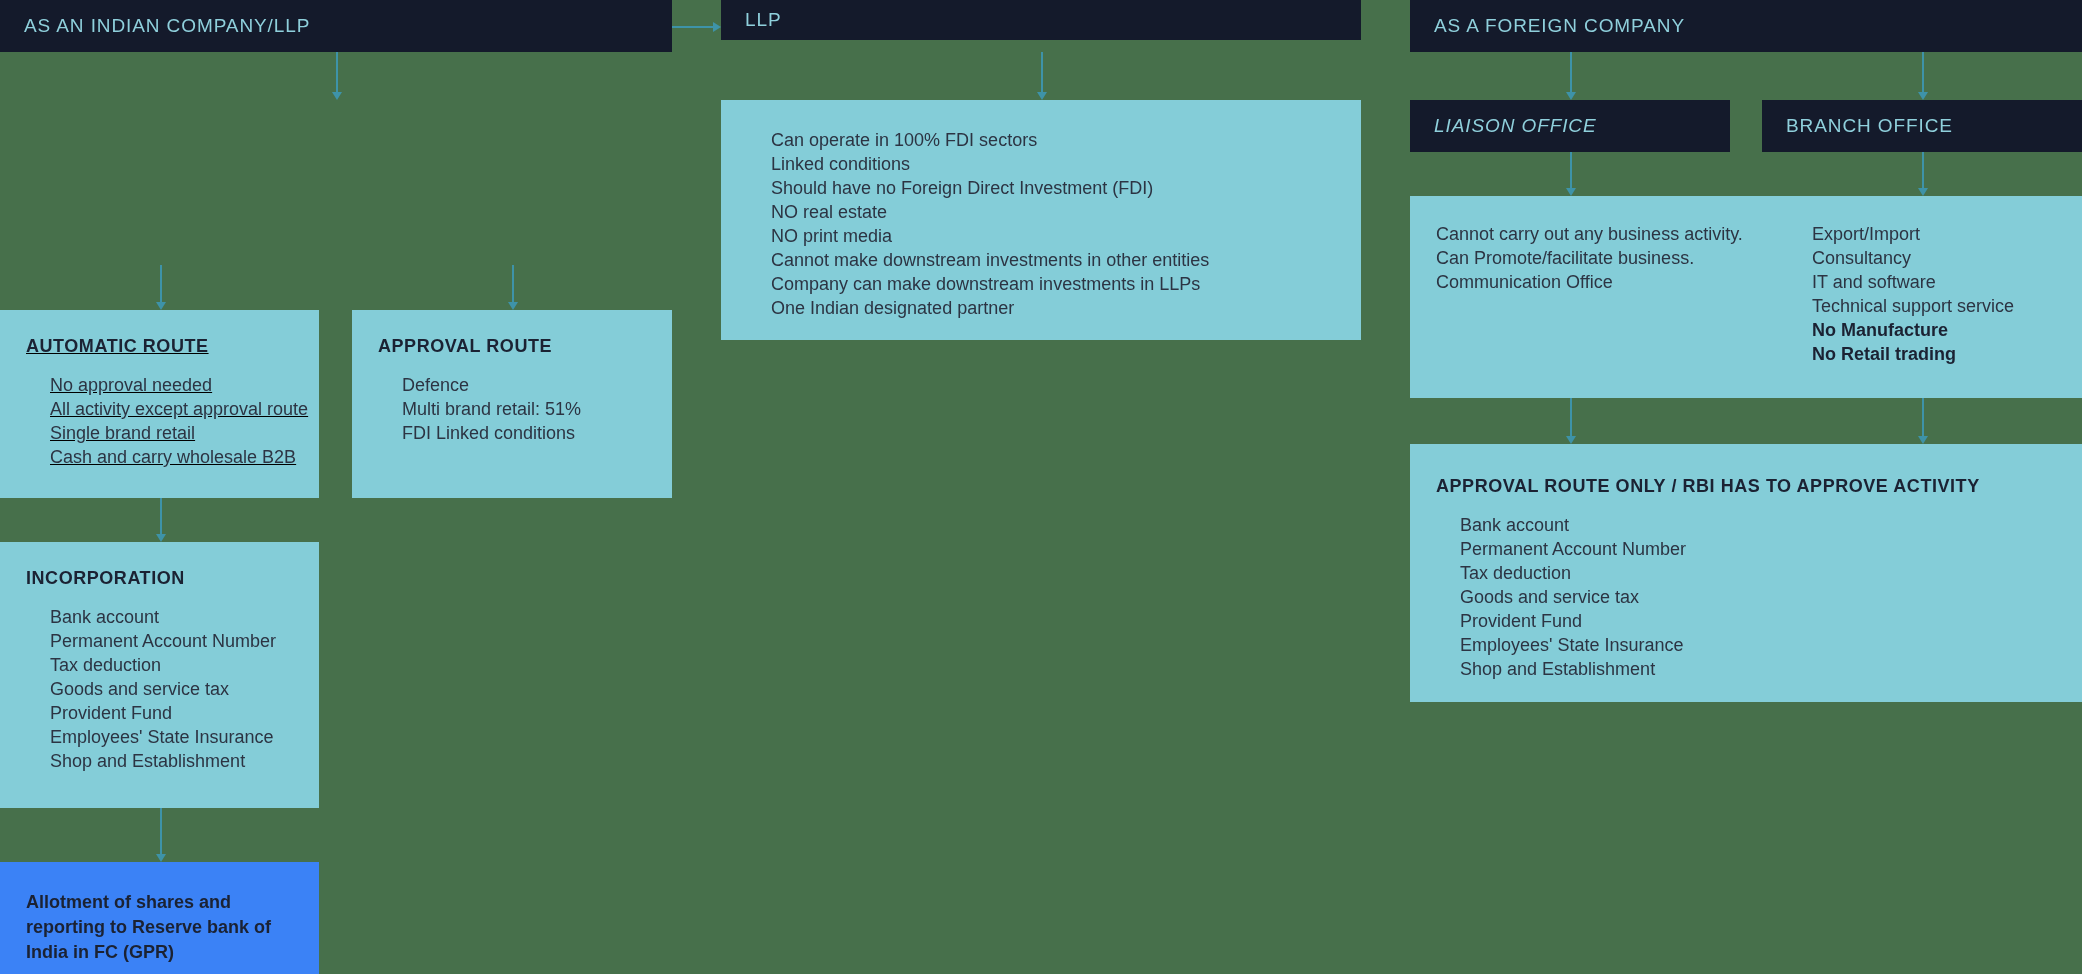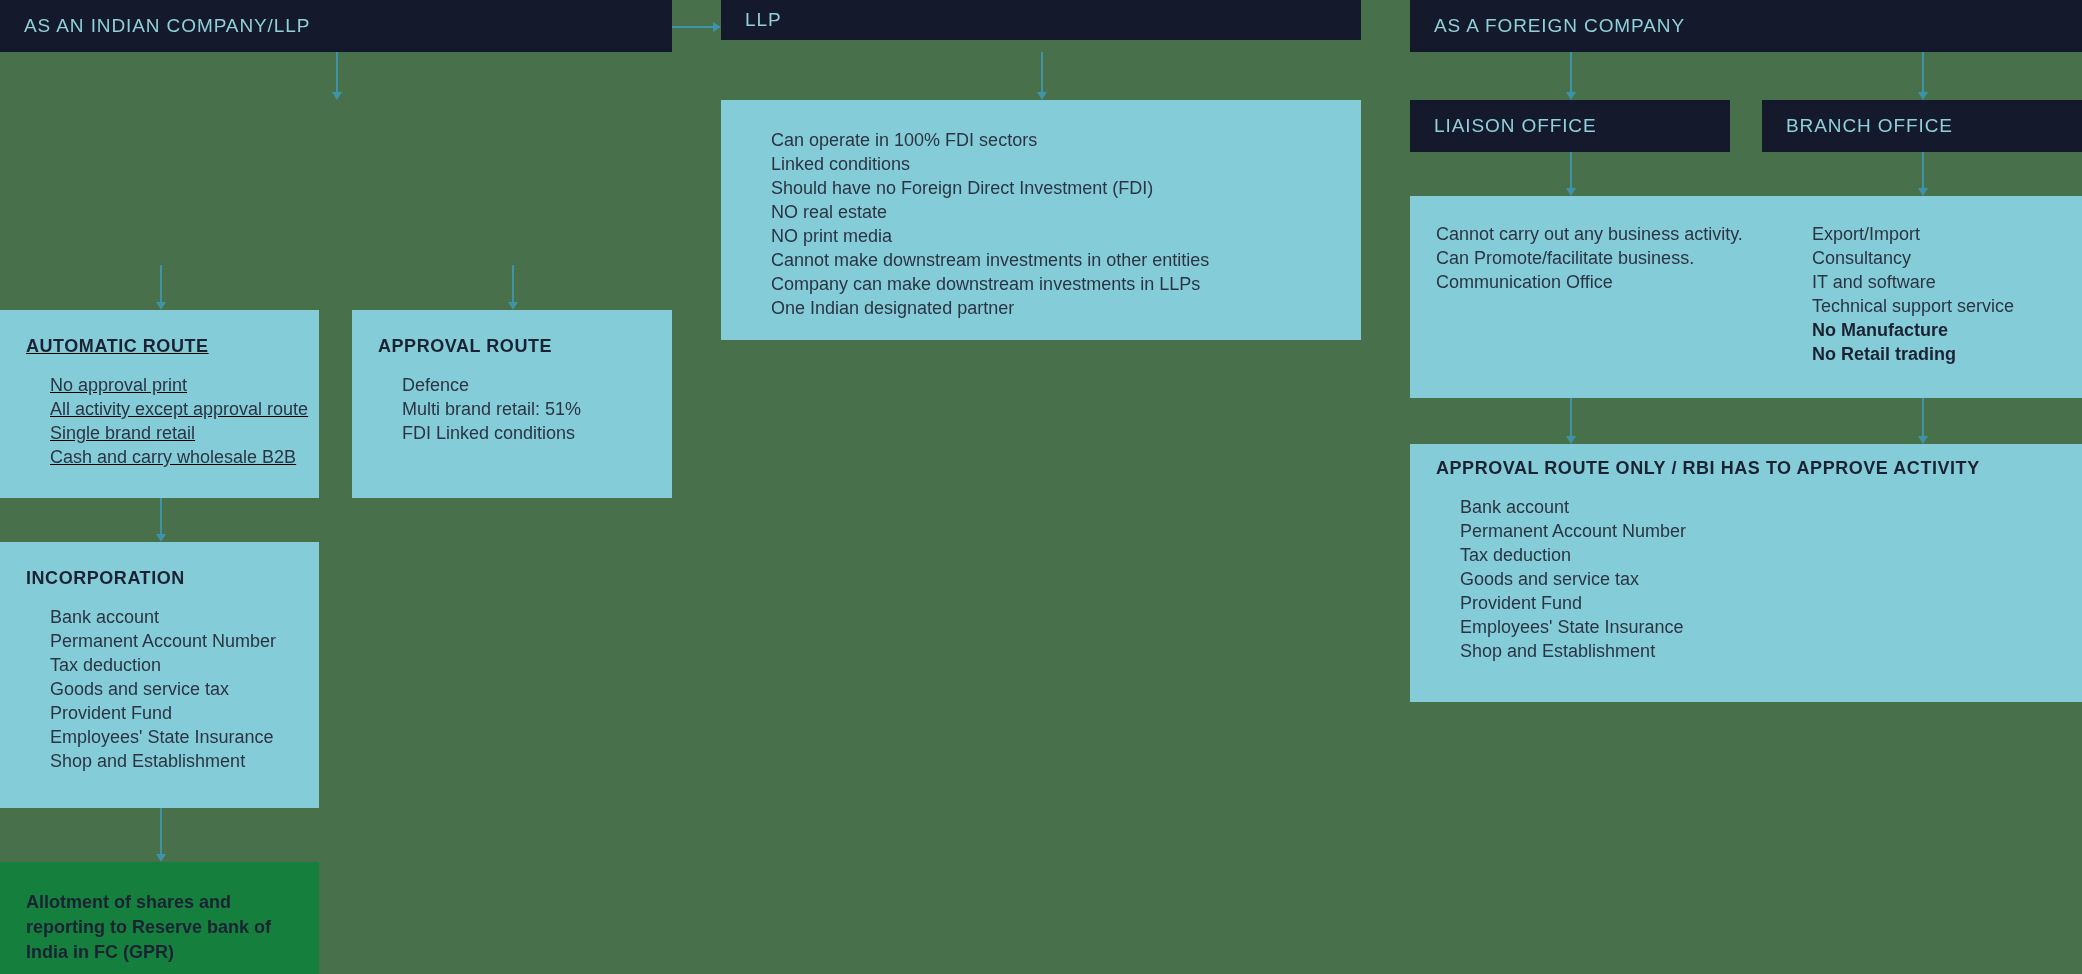--- a/index.html
+++ b/index.html
@@ -26,21 +26,21 @@
   .hdr .hdr-title {
     color:#8FD0DC;
     font-size:19px;
     letter-spacing:0.9px;
     font-weight:400;
     padding-left:24px;
     white-space:nowrap;
   }
 
   .panel { background:#84CDD8; }
-  .panel.mint { background:#15803d; }
+  .panel.mint { background:#3b82f6; }
 
   .panel .p-title {
     color:#1B2233;
     font-size:18px;
     font-weight:700;
     letter-spacing:0.55px;
     padding:0 0 0 26px;
     white-space:nowrap;
   }
   .panel .p-list {
@@ -109,27 +109,27 @@
 
   #box-wos     { left:0;    top:105px; width:672px;  height:160px; padding-top:26px; }
   #box-llp     { left:721px; top:100px; width:640px; height:240px; padding-top:28px; }
 
   #box-auto    { left:0;    top:310px; width:319px; height:188px; padding-top:26px;text-decoration:underline; }
   #box-approval{ left:352px; top:310px; width:320px; height:188px; padding-top:26px; }
 
   #box-incorp  { left:0;    top:542px; width:319px; height:266px; padding-top:26px; }
   #box-allot   { left:0;    top:862px; width:319px; height:112px; padding-top:28px; }
 
-  #hdr-liaison { left:1410px; top:100px; width:320px; height:52px; }
+  #hdr-liaison { left:1410px; top:100px; width:320px; height:52px;font-style:italic; }
   #hdr-branch  { left:1762px; top:100px; width:320px; height:52px; }
 
   #box-liaison { left:1410px; top:196px; width:372px; height:202px; padding-top:26px; }
   #box-branch  { left:1762px; top:196px; width:320px; height:202px; padding-top:26px; }
 
-  #box-rbi     { left:1410px; top:444px; width:672px; height:258px; padding-top:14px; }
+  #box-rbi     { left:1410px; top:444px; width:672px; height:258px; padding-top:32px; }
 
   
   #c-ind-wos     { left:336px;  top:52px;  }
   #c-ind-wos .stem { height:40px; }
   #c-ind-wos .head { top:40px; }
 
   #c-hdr-link    { left:672px; top:26px; }
   #c-hdr-link .stem-h { width:41px; }
   #c-hdr-link .head-h { left:41px; }
 
@@ -205,21 +205,21 @@
   </div>
   <div class="conn" id="c-wos-apr">
     <div class="stem"></div>
     <div class="head"></div>
   </div>
 
   <div class="node panel" id="box-auto">
     <div class="p-title">AUTOMATIC ROUTE</div>
     <div class="spacer-sm"></div>
     <ul class="p-list">
-      <li>No approval print</li>
+      <li>No approval needed</li>
       <li>All activity except approval route</li>
       <li>Single brand retail</li>
       <li>Cash and carry wholesale B2B</li>
     </ul>
   </div>
 
   <div class="node panel" id="box-approval">
     <div class="p-title">APPROVAL ROUTE</div>
     <div class="spacer-sm"></div>
     <ul class="p-list">

